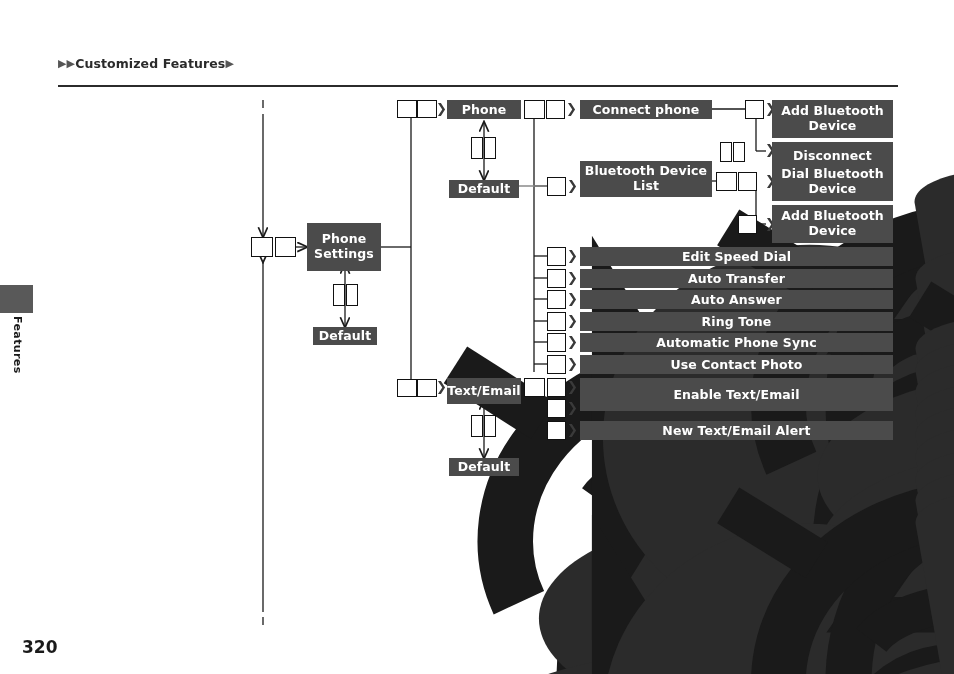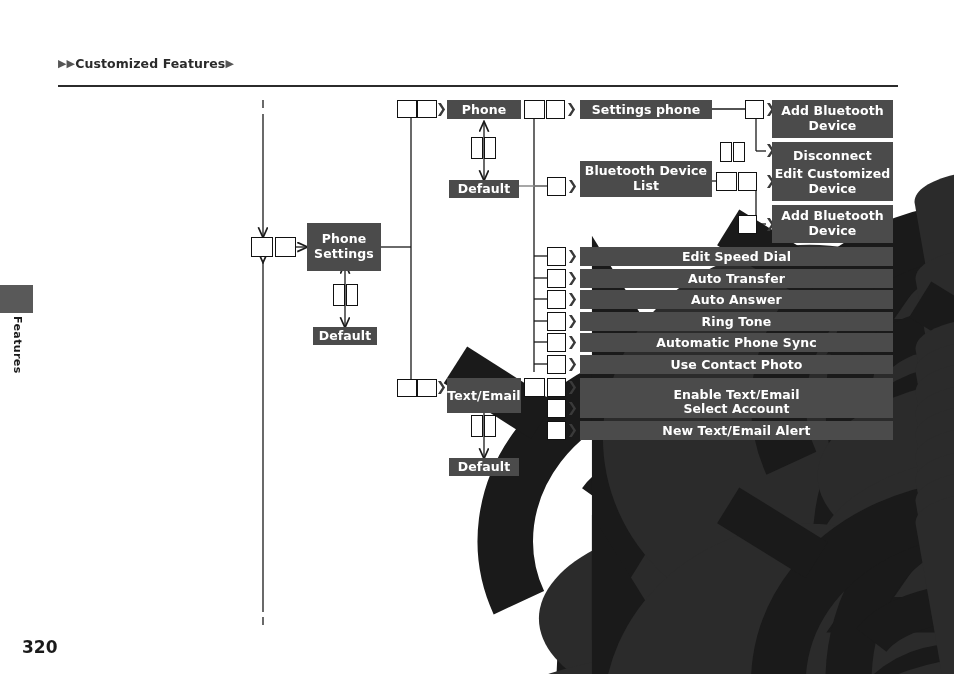--- a/index.html
+++ b/index.html
@@ -297,21 +297,21 @@
   <span class="icon" style="left:546px; top:100px; width:19px; height:19px;">
     <svg width="16" height="16" viewBox="0 0 16 16">
       <path d="M5.4 2.4 C5.4 1.3 10.6 1.3 10.6 2.4 L9.9 6.4 L6.1 6.4 Z" fill="#2b2b2b"></path>
       <ellipse cx="8" cy="8.9" rx="4.9" ry="2.4" fill="#2b2b2b"></ellipse>
       <ellipse cx="8" cy="11.7" rx="6.5" ry="2.1" fill="#2b2b2b"></ellipse>
     </svg>
   </span>
   <span class="arrowhead" style="left:566px; top:102px;">❯</span>
 
   <div class="box" style="left:580px; top:100px; width:132px; height:19px;">
-    <span>Settings phone</span>
+    <span>Connect phone</span>
   </div>
 
   <span class="icon" style="left:745px; top:100px; width:19px; height:19px;">
     <svg width="16" height="16" viewBox="0 0 16 16">
       <path d="M5.4 2.4 C5.4 1.3 10.6 1.3 10.6 2.4 L9.9 6.4 L6.1 6.4 Z" fill="#2b2b2b"></path>
       <ellipse cx="8" cy="8.9" rx="4.9" ry="2.4" fill="#2b2b2b"></ellipse>
       <ellipse cx="8" cy="11.7" rx="6.5" ry="2.1" fill="#2b2b2b"></ellipse>
     </svg>
   </span>
   <span class="arrowhead" style="left:765px; top:102px;">❯</span>
@@ -359,21 +359,21 @@
   </span>
   <span class="icon" style="left:738px; top:172px; width:19px; height:19px;">
     <svg width="16" height="16" viewBox="0 0 16 16">
       <path d="M5.4 2.4 C5.4 1.3 10.6 1.3 10.6 2.4 L9.9 6.4 L6.1 6.4 Z" fill="#2b2b2b"></path>
       <ellipse cx="8" cy="8.9" rx="4.9" ry="2.4" fill="#2b2b2b"></ellipse>
       <ellipse cx="8" cy="11.7" rx="6.5" ry="2.1" fill="#2b2b2b"></ellipse>
     </svg>
   </span>
   <span class="arrowhead" style="left:765px; top:174px;">❯</span>
   <div class="box two-line" style="left:772px; top:163px; width:121px; height:38px;">
-    <span>Edit Customized Device</span>
+    <span>Dial Bluetooth Device</span>
   </div>
 
   <span class="icon" style="left:738px; top:215px; width:19px; height:19px;">
     <svg width="16" height="16" viewBox="0 0 16 16">
       <path d="M5.4 2.4 C5.4 1.3 10.6 1.3 10.6 2.4 L9.9 6.4 L6.1 6.4 Z" fill="#2b2b2b"></path>
       <ellipse cx="8" cy="8.9" rx="4.9" ry="2.4" fill="#2b2b2b"></ellipse>
       <ellipse cx="8" cy="11.7" rx="6.5" ry="2.1" fill="#2b2b2b"></ellipse>
     </svg>
   </span>
   <span class="arrowhead" style="left:765px; top:217px;">❯</span>
@@ -460,21 +460,21 @@
     </svg>
   </span>
   <span class="icon" style="left:417px; top:379px; width:20px; height:18px;">
     <svg width="17" height="15" viewBox="0 0 17 15">
       <ellipse cx="6.6" cy="7.5" rx="4.6" ry="4.3" fill="#2b2b2b"></ellipse>
       <path d="M14.6 3 L14.6 12 L11.8 7.5 Z" fill="#1a1a1a"></path>
     </svg>
   </span>
   <span class="arrowhead" style="left:436px; top:380px;">❯</span>
 
-  <div class="box" style="left:447px; top:378px; width:74px; height:35px;">
+  <div class="box" style="left:447px; top:378px; width:74px; height:26px;">
     <span>Text/Email</span>
   </div>
   <div class="box" style="left:449px; top:458px; width:70px; height:18px;">
     <span>Default</span>
   </div>
   <span class="icon" style="left:471px; top:415px; width:12px; height:22px;">
     <svg width="9" height="19" viewBox="0 0 9 19">
       <path d="M4.5 2 L7 5.6 L2 5.6 Z" fill="none" stroke="#1a1a1a" stroke-width="1"></path>
       <ellipse cx="4.5" cy="11.5" rx="3.2" ry="4.4" fill="none" stroke="#1a1a1a" stroke-width="1.3"></ellipse>
     </svg>
@@ -508,23 +508,20 @@
   </div>
 
   <span class="icon" style="left:547px; top:399px; width:19px; height:19px;">
     <svg width="16" height="16" viewBox="0 0 16 16">
         <path d="M5.4 2.4 C5.4 1.3 10.6 1.3 10.6 2.4 L9.9 6.4 L6.1 6.4 Z" fill="#2b2b2b"></path>
         <ellipse cx="8" cy="8.9" rx="4.9" ry="2.4" fill="#2b2b2b"></ellipse>
         <ellipse cx="8" cy="11.7" rx="6.5" ry="2.1" fill="#2b2b2b"></ellipse>
       </svg>
   </span>
   <span class="arrowhead" style="left:567px; top:401px;">❯</span>
-  <div class="box" style="left:580px; top:399px; width:313px; height:19px;">
-    <span>Select Account</span>
-  </div>
 
   <span class="icon" style="left:547px; top:421px; width:19px; height:19px;">
     <svg width="16" height="16" viewBox="0 0 16 16">
         <path d="M5.4 2.4 C5.4 1.3 10.6 1.3 10.6 2.4 L9.9 6.4 L6.1 6.4 Z" fill="#2b2b2b"></path>
         <ellipse cx="8" cy="8.9" rx="4.9" ry="2.4" fill="#2b2b2b"></ellipse>
         <ellipse cx="8" cy="11.7" rx="6.5" ry="2.1" fill="#2b2b2b"></ellipse>
       </svg>
   </span>
   <span class="arrowhead" style="left:567px; top:423px;">❯</span>
   <div class="box" style="left:580px; top:421px; width:313px; height:19px;">

